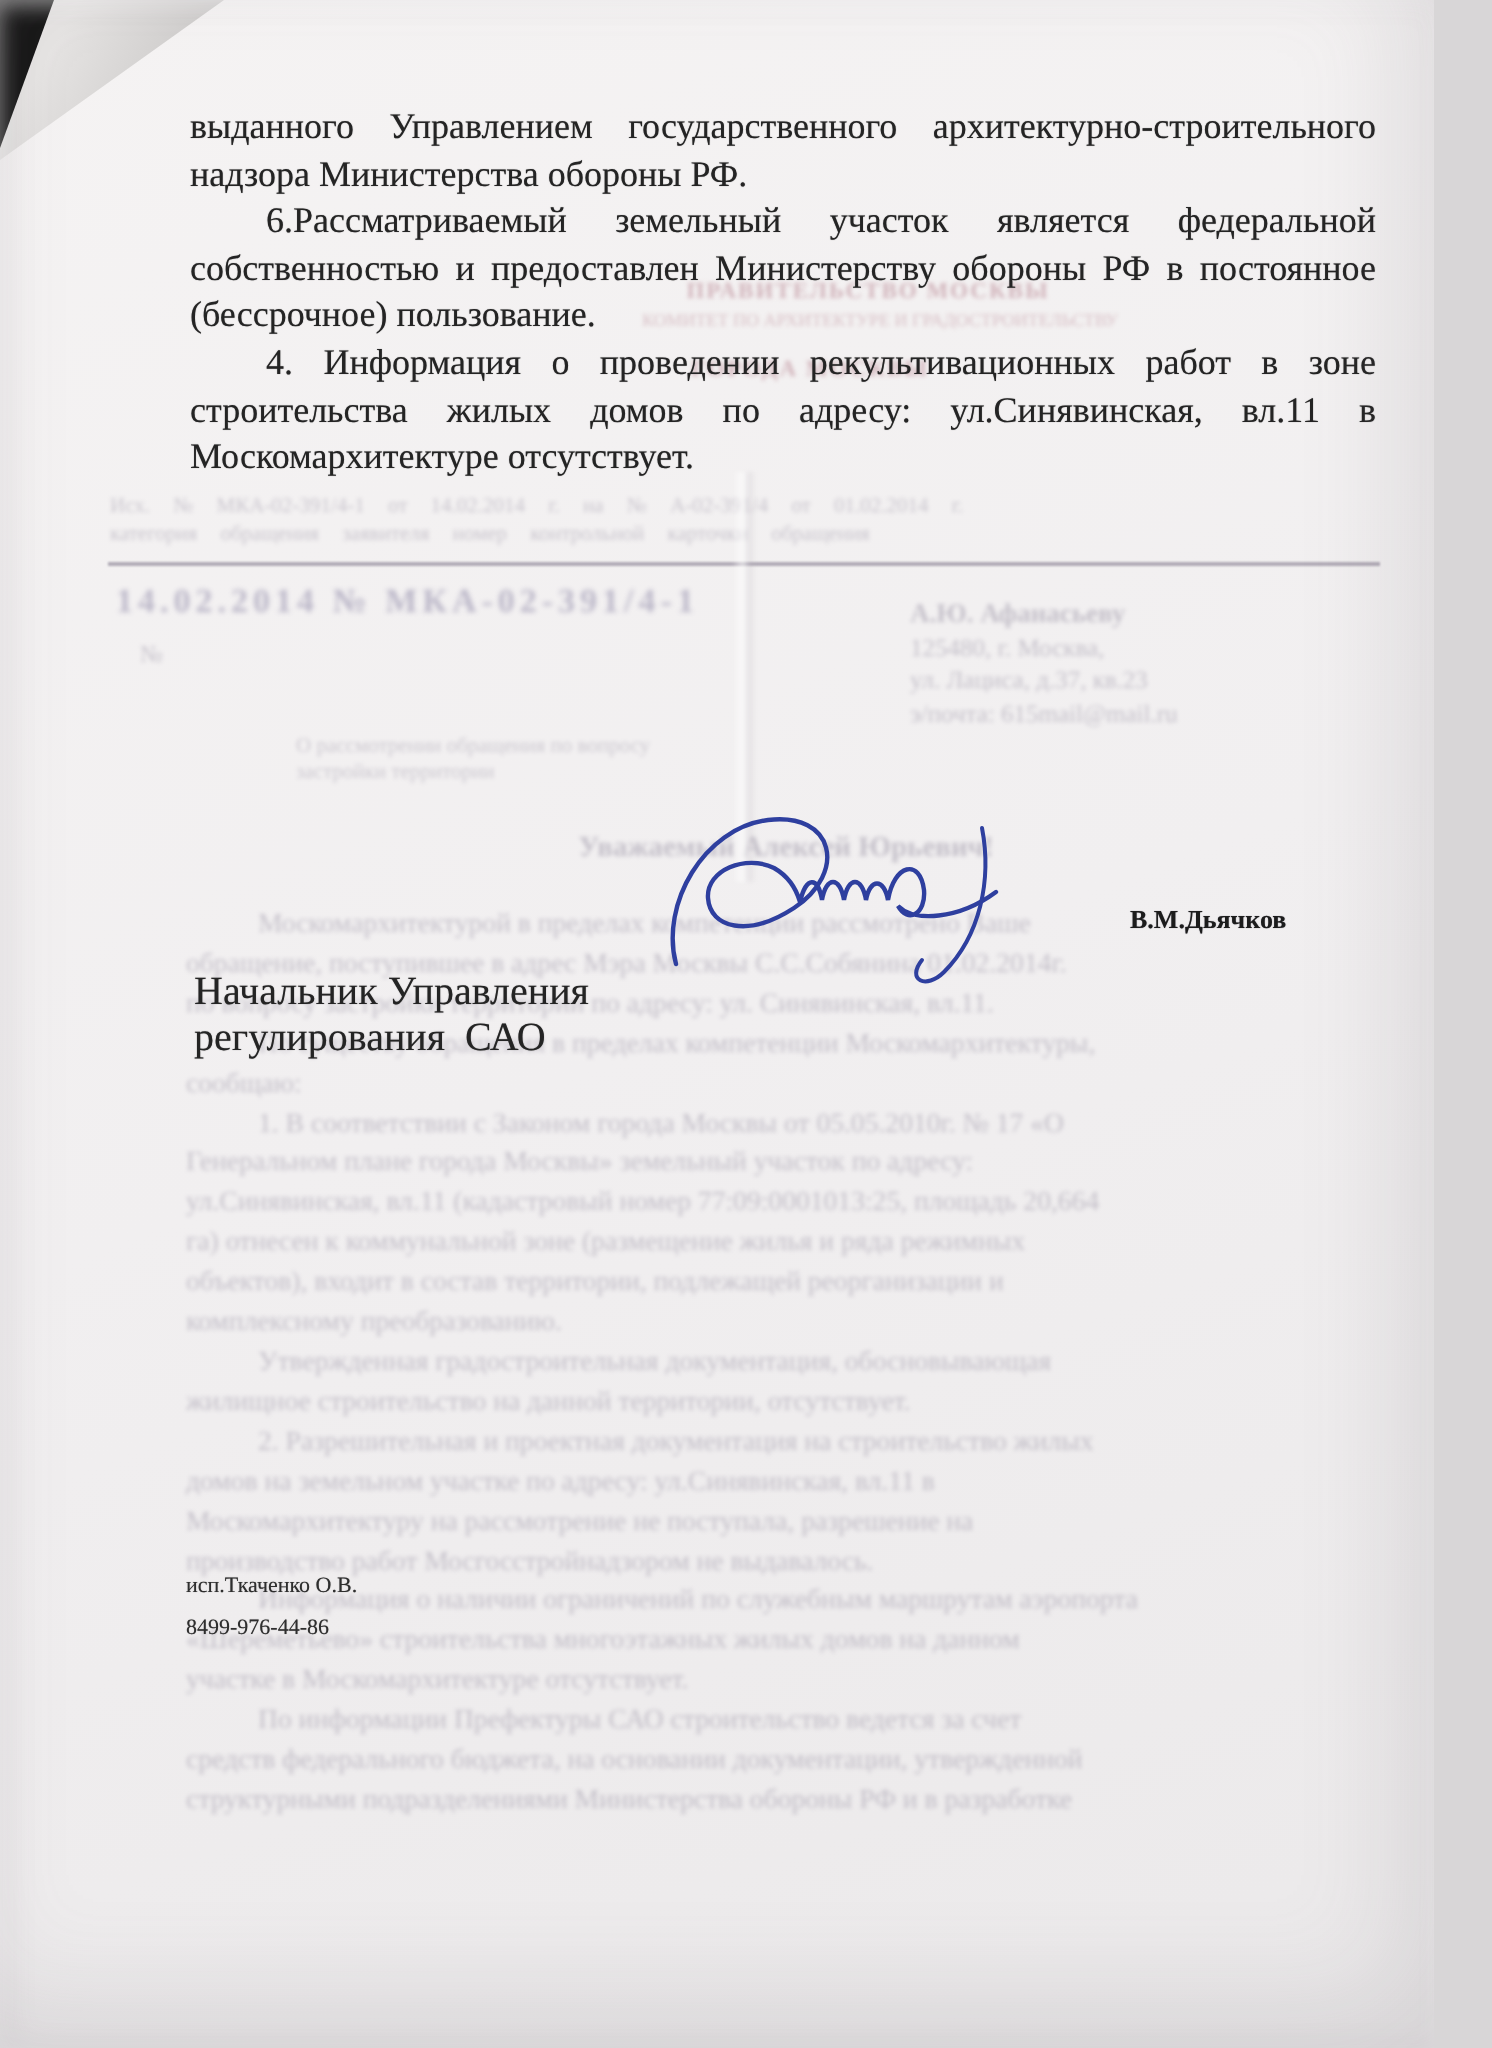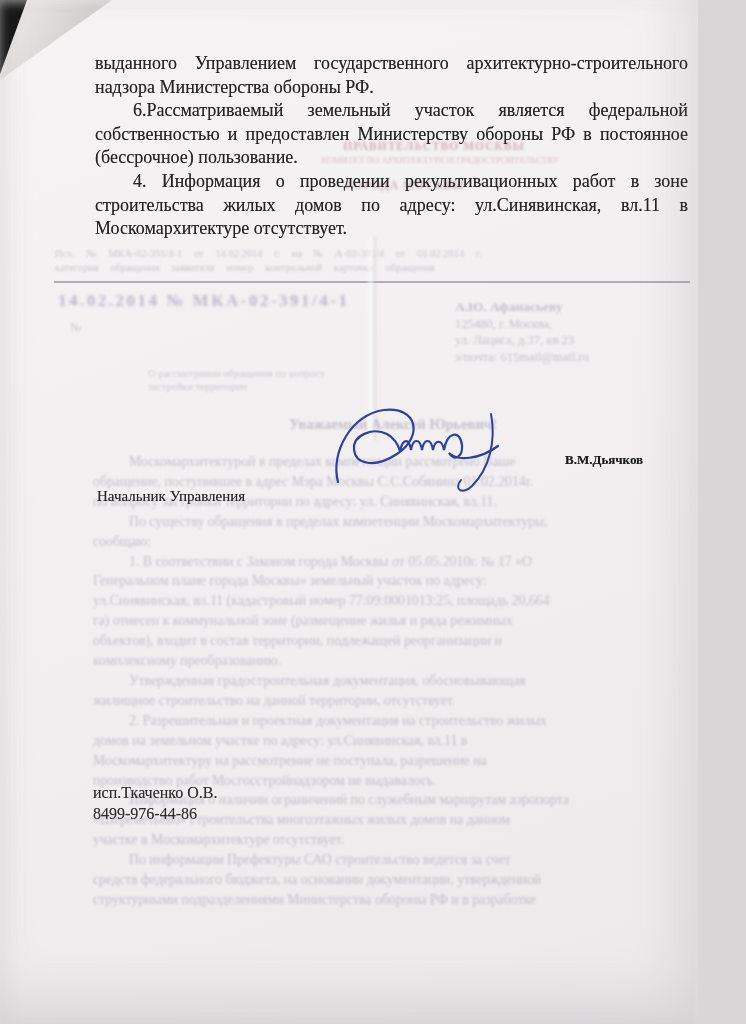--- a/index.html
+++ b/index.html
@@ -1,19 +1,20 @@
 <!DOCTYPE html>
 <html><head>
 <meta charset="utf-8">
 <style>
   html,body{margin:0;padding:0;background:#d8d6d7;}
   .page{
     position:relative;width:698px;height:1024px;overflow:hidden;
     background:linear-gradient(160deg,#f5f3f3 0%,#f1eff0 50%,#ebe9ea 100%);
     font-family:"Liberation Serif","DejaVu Serif",serif;
+    padding-left:19px;
   }
   .page::after{
     content:'';position:absolute;inset:0;pointer-events:none;
     box-shadow:inset -16px -24px 52px rgba(110,105,112,.16),
                inset 5px 0 16px rgba(110,105,112,.07),
                inset 0 3px 10px rgba(255,255,255,.5);
   }
   
   .fold-flap{position:absolute;top:0;left:0;width:112px;height:80px;
     clip-path:polygon(0 0,100% 0,0 100%);
@@ -21,28 +22,28 @@
   .fold-back{position:absolute;top:0;left:0;width:27px;height:74px;
     clip-path:polygon(0 0,100% 0,0 100%);background:#181818;}
   
   .bodytext{position:absolute;left:95px;top:52px;width:593px;
     font-size:18px;line-height:23.6px;color:#242424;text-align:justify;
     text-shadow:0 0 .5px rgba(40,40,40,.55);}
   .bodytext p{margin:0;}
   .ind1{text-indent:38px;}
   .ind2{text-indent:50px;}
   
-  .sig-title{position:absolute;left:97px;top:414px;font-size:15px;
+  .sig-title{position:absolute;left:97px;top:414px;font-size:20px;
     line-height:23.5px;color:#242424;text-shadow:0 0 .5px rgba(40,40,40,.5);
     white-space:pre-wrap;}
   .sig-name{position:absolute;left:565px;top:452px;font-size:13px;
     font-weight:bold;color:#1c1c1c;text-shadow:0 0 .5px rgba(20,20,40,.5);}
   .sig-svg{position:absolute;left:318px;top:396px;}
   
-  .exec{position:absolute;left:93px;top:783px;font-size:16px;
+  .exec{position:absolute;left:93px;top:783px;font-size:11px;
     line-height:20.5px;color:#2e2e2e;text-shadow:0 0 .4px rgba(40,40,40,.5);}
   
   .bleed{position:absolute;color:#756d85;opacity:.36;filter:blur(1.05px);}
   .bl{white-space:nowrap;}
   .lh-a{left:322px;top:140px;width:224px;text-align:center;font-size:11.5px;
     font-weight:bold;letter-spacing:1px;color:#b5808d;opacity:.55;}
   .lh-b{left:300px;top:155px;width:280px;text-align:center;font-size:9px;
     color:#b5808d;opacity:.45;}
   .lh-c{left:330px;top:179px;width:150px;text-align:center;font-size:11.5px;
     font-weight:bold;letter-spacing:1px;color:#b5808d;opacity:.55;}
@@ -134,21 +135,21 @@
   <div class="crease"></div>
 
   <div class="bodytext">
     <p>выданного Управлением государственного архитектурно-строительного надзора Министерства обороны РФ.</p>
     <p class="ind1">6.Рассматриваемый земельный участок является федеральной собственностью и предоставлен Министерству обороны РФ в постоянное (бессрочное) пользование.</p>
     <p class="ind1">4. Информация о проведении рекультивационных работ в зоне строительства жилых домов по адресу: ул.Синявинская, вл.11 в Москомархитектуре отсутствует.</p>
   </div>
 
   <div class="sig-title">
     
-  <div>Начальник Управления</div></div>
+  <div>Начальник Управления</div><div>регулирования  САО</div></div>
 
   <svg class="sig-svg" width="230" height="105" viewBox="0 0 230 105">
     <path d="M 20 86 C 12 56 34 18 66 14 C 99 10 106 40 79 58 C 56 73 37 68 36 53 C 35 39 55 31 69 38 C 76 42 80 48 82 55 C 85 42 91 42 93 54 C 95 42 102 42 104 54 C 106 42 113 42 115 54 C 117 43 124 43 126 54 C 129 36 142 33 144 49 C 145 61 136 66 131 57 C 139 65 161 64 180 50" fill="none" stroke-width="2.2" stroke-linecap="round" stroke="#2e3f9f"></path>
     <path d="M 173 18 C 178 44 172 72 154 90 C 145 99 135 94 143 84" fill="none" stroke-width="2" stroke-linecap="round" stroke="#2e3f9f"></path>
   </svg>
 
   <div class="sig-name">В.М.Дьячков</div>
 
   <div class="exec">
     <div>исп.Ткаченко О.В.</div>

